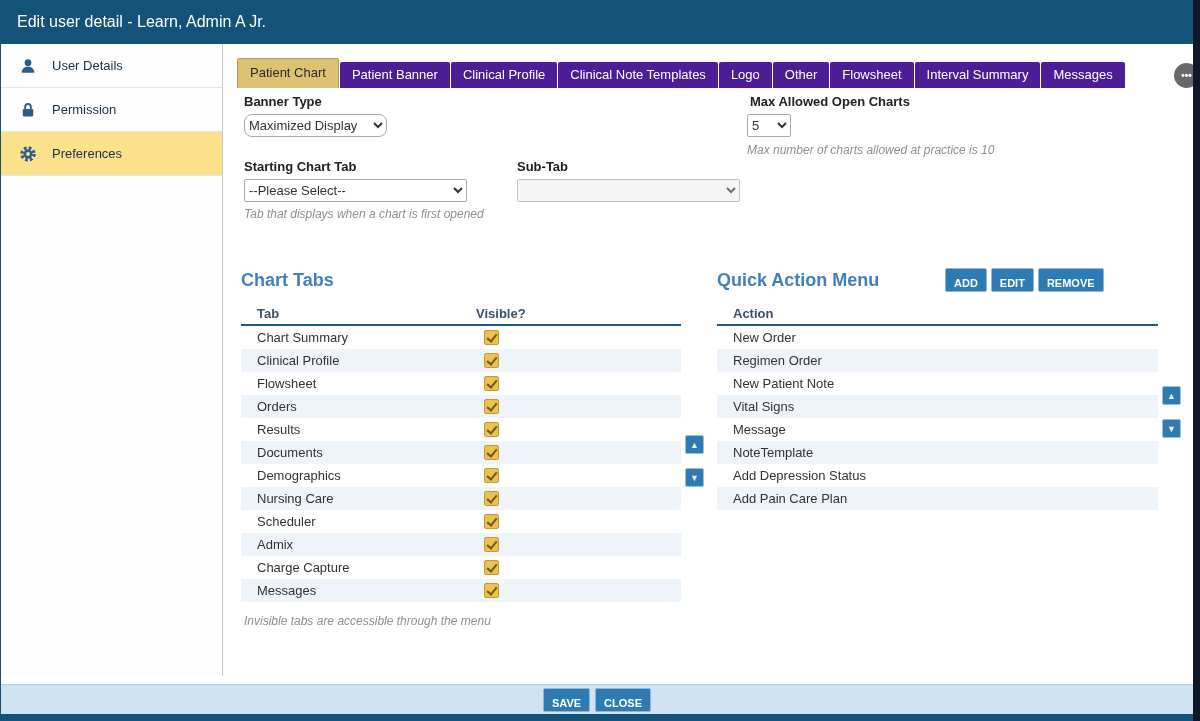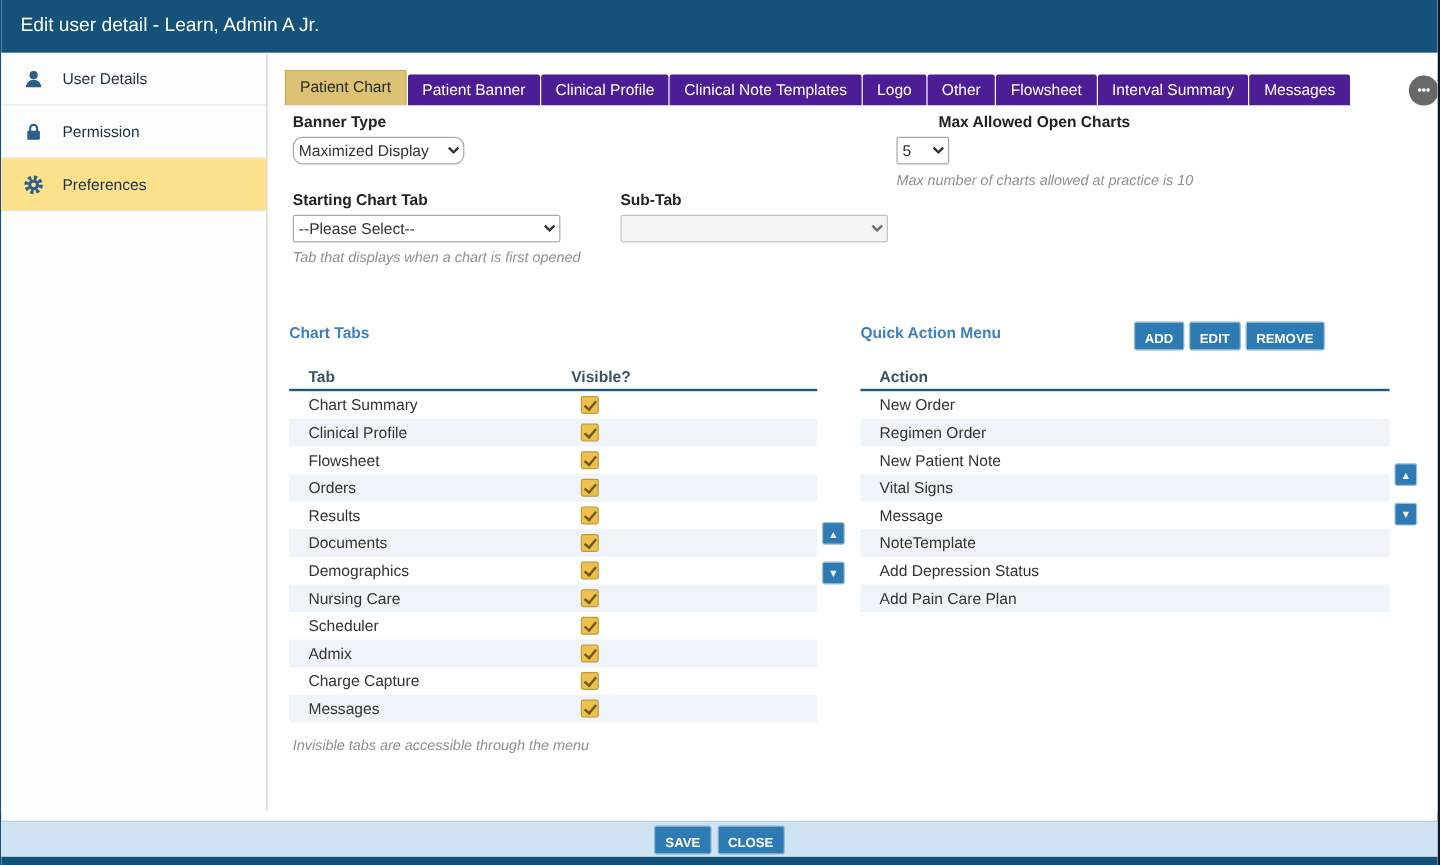--- a/index.html
+++ b/index.html
@@ -1,20 +1,20 @@
 <!DOCTYPE html>
 <html><head>
 <meta charset="utf-8">
 <style>
   * { margin:0; padding:0; box-sizing:border-box; }
   html,body { background:#e8e8e8; }
   .app {
     position:relative; width:1200px; height:721px; background:#fff;
     font-family:"Liberation Sans", sans-serif; overflow:hidden;
-    border-left:1px solid #14527a; border-right:2px solid #0f172a;
+    border-left:1px solid #14527a; border-right:7px solid #0f172a;
   }
   
   .titlebar {
     height:44px; background:#14527a; color:#fff; font-size:16px;
     display:flex; align-items:center; padding-left:16px;
   }
   
   .body { position:absolute; top:44px; left:0; right:0; bottom:45px; display:flex; }
   .sidebar { width:222px; background:#fdfdfd; border-right:1px solid #c9c9c9; }
   .side-item {
@@ -39,37 +39,37 @@
   }
   .ellipsis {
     position:absolute; left:951px; top:19px; width:25px; height:25px; border-radius:50%;
     background:#686868; color:#fff; border:none; font-size:10px; font-weight:bold;
     display:flex; align-items:center; justify-content:center; cursor:pointer; z-index:5;
     font-family:inherit; letter-spacing:0;
   }
   
   .fld-label { position:absolute; font-size:13px; font-weight:bold; color:#222; }
   .lbl-banner { left:21px;  top:50px; }
-  .lbl-max    { left:544px; top:50px;padding-left:15px; }
+  .lbl-max    { left:512px; top:50px;padding-left:15px; }
   .lbl-start  { left:21px;  top:115px; }
   .lbl-sub    { left:294px; top:115px; }
   select {
     position:absolute; font-size:13px; font-family:inherit; height:23px;
     border:1px solid #a9a9a9; background:#fff; border-radius:2px; color:#333;
   }
   .sel-banner { left:21px;  top:70px;  width:143px;border-radius:8px; }
   .sel-max    { left:524px; top:70px;  width:44px; }
   .sel-start  { left:21px;  top:135px; width:223px; }
   .sel-sub    { left:294px; top:135px; width:223px; background:#f1f1f1; }
   .help { position:absolute; font-size:12px; font-style:italic; color:#8f8f8f; }
   .help-max   { left:524px; top:99px; }
   .help-start { left:21px;  top:163px; }
   .help-invisible { left:21px; top:570px; }
   
-  .section-title { position:absolute; font-size:13px; font-weight:bold; color:#4080bf; }
+  .section-title { position:absolute; font-size:18px; font-weight:bold; color:#4080bf; }
   .title-chart { left:18px;  top:226px; }
   .title-qa    { left:494px; top:226px; }
   .qa-btns { position:absolute; left:722px; top:224px; display:flex; gap:4px; }
   .btn {
     background:#2e7ab2; color:#fff; border:1px solid #8fb6d4; font-size:11px; font-weight:bold;
     height:24px; padding:8px 8px; border-radius:2px; cursor:pointer; font-family:inherit;
   }
   
   .dtable { position:absolute; }
   .chart-table { left:18px;  top:258px; width:440px; }

